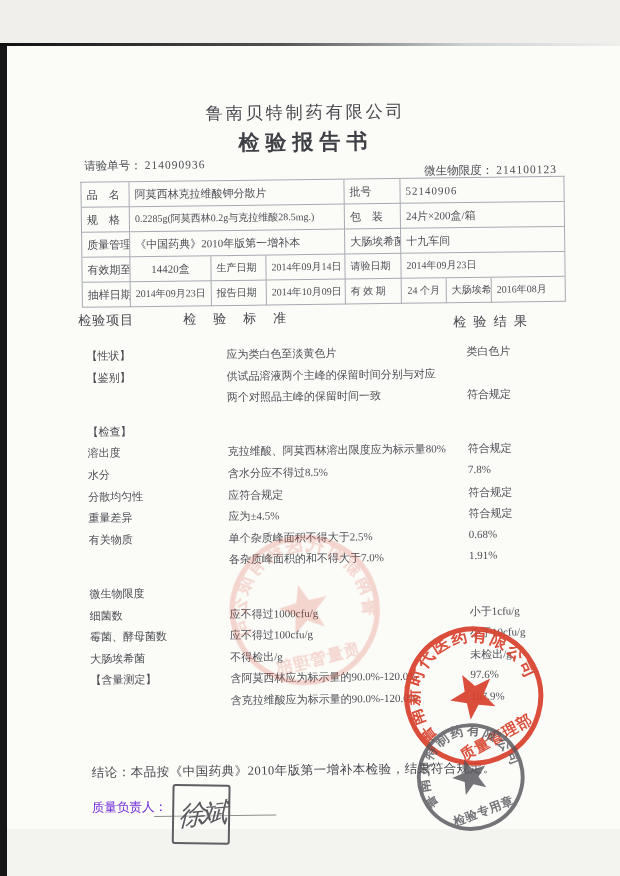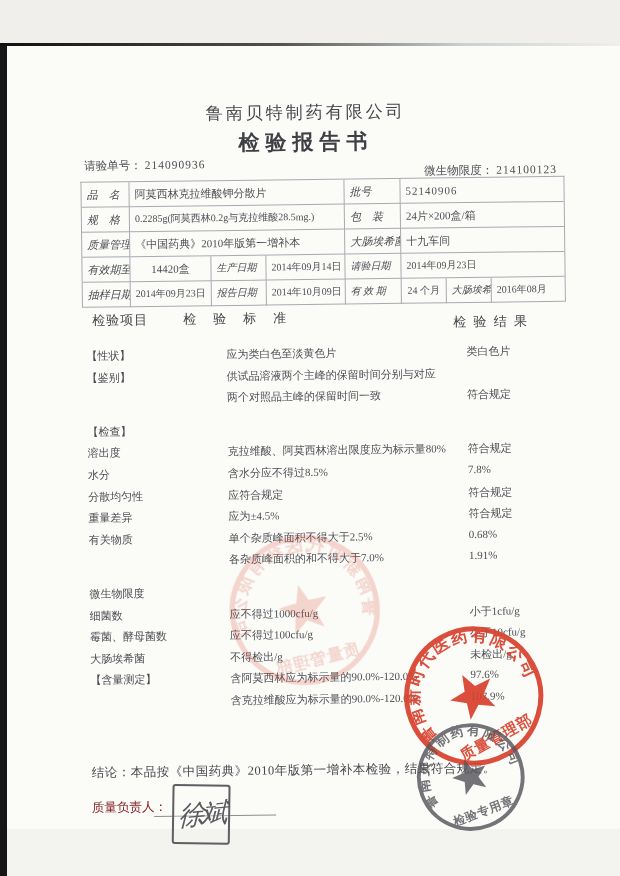--- a/index.html
+++ b/index.html
@@ -29,41 +29,41 @@
 
   
   .itable { position:absolute; left:84px; top:136px; width:482px; border:1px solid #a7abb1; border-bottom:none; font-size:11px; }
   .trow { display:grid; height:25px; }
   .row-a { grid-template-columns:48px 215px 56px 163px; }
   .row-b { grid-template-columns:48px 81px 55px 79px 56px 163px; }
   .row-c { grid-template-columns:48px 81px 55px 79px 56px 45px 45px 73px; }
   .trow > div { border-right:1px solid #a7abb1; border-bottom:1px solid #a7abb1;
     display:flex; align-items:center; padding:0 5px; overflow:hidden; white-space:nowrap; }
   .trow > div:last-child { border-right:none; }
-  .lbl { color:#4b4d52;font-style:italic; }
+  .lbl { color:#4b4d52; }
   .sm { font-size:10px; }
   .ctr { justify-content:center; }
 
   
   .col-heads { position:absolute; left:0; top:266px; width:620px; font-size:13px; color:#45464b; }
-  .ch-item { position:absolute; left:94px; letter-spacing:1px; }
+  .ch-item { position:absolute; left:80px; letter-spacing:1px; }
   .ch-std { position:absolute; left:185px; letter-spacing:2px; }
   .ch-res { position:absolute; left:455px; top:6px; letter-spacing:2px; }
 
   
   #tests { position:absolute; left:0; top:303px; width:620px; font-size:11px; }
   .test-row { position:relative; height:21.6px; }
   .test-row.section { margin-top:11px; }
   .t-item { position:absolute; left:88px; width:135px; white-space:nowrap; color:#4a4c51; }
   .t-std { position:absolute; left:228px; width:238px; white-space:nowrap; }
   .t-res { position:absolute; left:468px; width:140px; white-space:nowrap; }
 
   
   .conclusion { position:absolute; left:88px; top:719px; font-size:12.5px; color:#46474c; letter-spacing:.5px; }
-  .qa-line { position:absolute; left:88px; top:754px; font-size:12.5px; color:#7f1d1d; }
+  .qa-line { position:absolute; left:88px; top:754px; font-size:12.5px; color:#6d28d9; }
   .sig-underline { position:absolute; left:150px; top:771px; width:122px; height:1px; background:#8d8d8d; }
   .sig-seal { position:absolute; left:168px; top:740px; width:54px; height:56px;
     border:2.5px solid #5e5e63; border-radius:3px; transform:rotate(1.5deg);
     display:flex; align-items:center; justify-content:center; z-index:5; background:rgba(251,251,248,.25); }
   .sig-name { font-size:27px; color:#5a5a5f; font-style:italic; transform:rotate(-6deg) skewX(-6deg); letter-spacing:-4px; }
 
   
   .stamp { position:absolute; z-index:10; }
   .stamp svg { display:block; width:100%; height:100%; }
   .stamp-qc { left:396px; top:580px; width:150px; height:150px; transform:rotate(-28deg); opacity:.92; }

